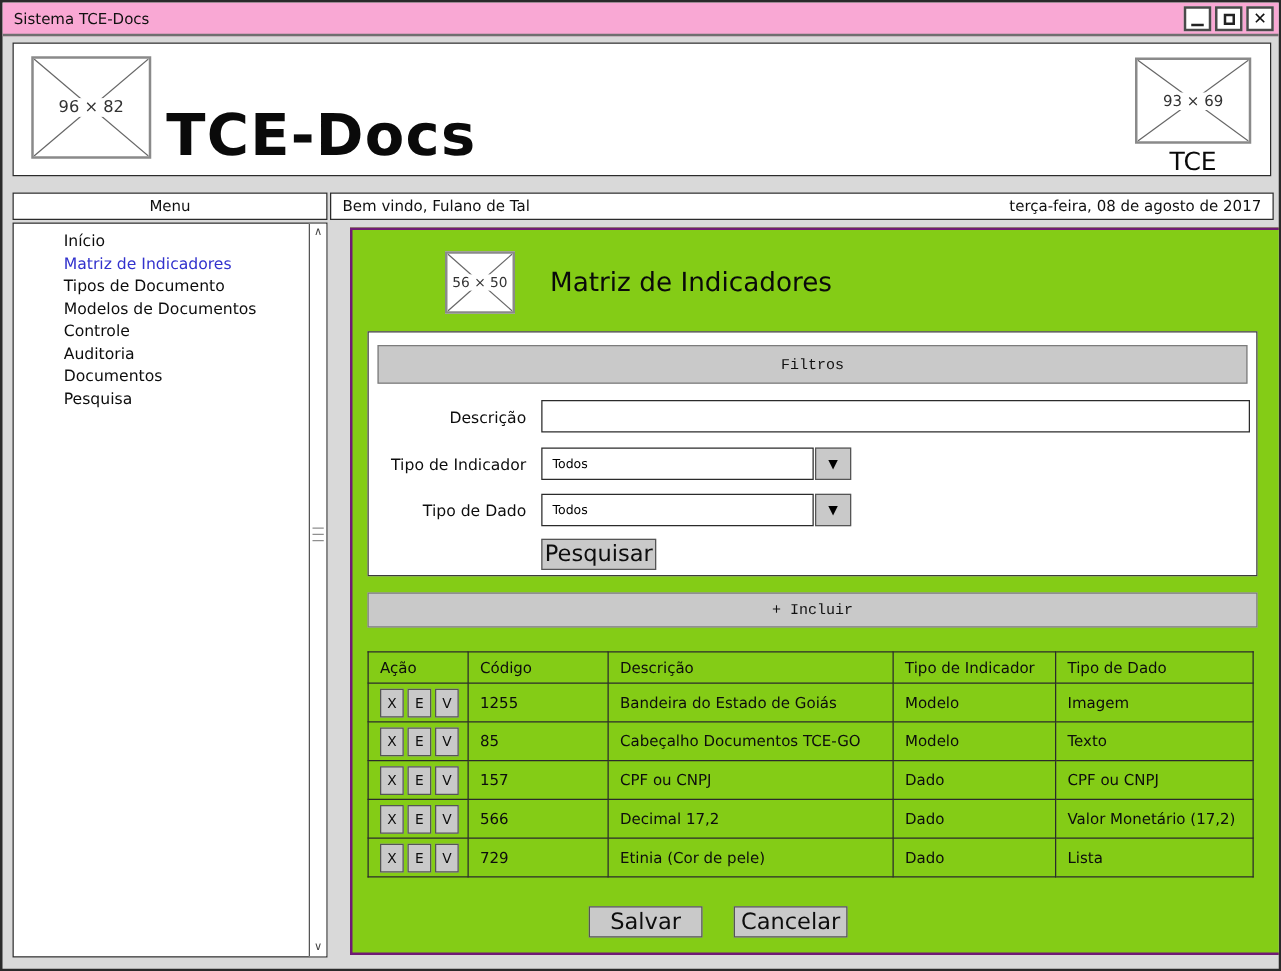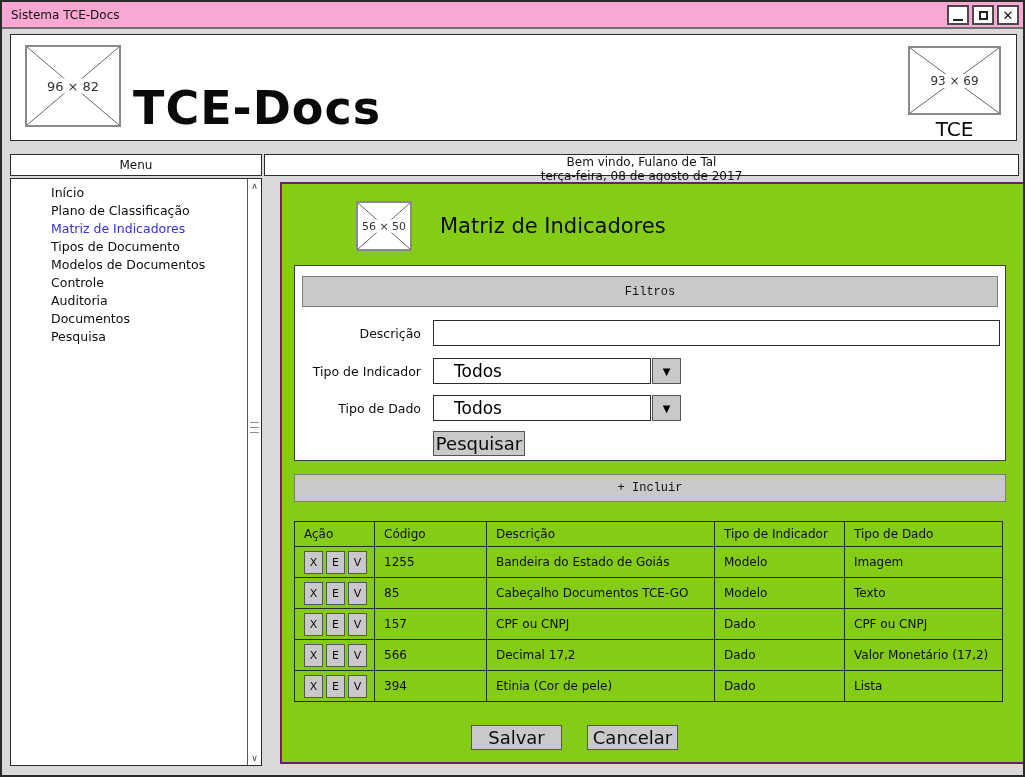--- a/index.html
+++ b/index.html
@@ -48,21 +48,21 @@
   
   .menu-head{
     position:absolute;left:8px;top:152px;width:252px;height:22px;
     background:#fff;border:1px solid #2b2b2b;
     display:flex;align-items:center;justify-content:center;font-size:12px;color:#111;
   }
   .welcome-bar{
     position:absolute;left:262px;top:152px;width:755px;height:22px;
     background:#fff;border:1px solid #2b2b2b;
     display:flex;align-items:center;justify-content:space-between;
-    font-size:12px;color:#111;padding:0 9px;flex-direction:column;
+    font-size:12px;color:#111;padding:0 9px;
   }
   
   .menu-panel{
     position:absolute;left:8px;top:176px;width:252px;height:588px;
     background:#fff;border:1px solid #2b2b2b;
   }
   .menu-items{position:absolute;left:0;top:5px;right:15px;}
   .menu-item{font-size:12.5px;color:#0d0d0d;line-height:18px;padding-left:12px;cursor:pointer;white-space:nowrap;margin-left:28px;}
   .menu-item.active{color:#3232cd;}
   .scrollbar{
@@ -98,21 +98,21 @@
   .row-desc{left:0;top:54px;}
   .row-ind{left:0;top:92px;}
   .row-dado{left:0;top:129px;}
   .text-input{
     width:567px;height:26px;border:1px solid #2b2b2b;background:#fff;
     font-size:12.5px;padding:0 6px;outline:none;
   }
   .select{display:flex;cursor:pointer;}
   .select .sel-value{
     width:218px;height:26px;border:1px solid #2b2b2b;background:#fff;
-    font-size:17px;display:flex;align-items:center;padding-left:20px;
+    font-size:10px;display:flex;align-items:center;padding-left:8px;
   }
   .select .sel-btn{
     width:29px;height:26px;margin-left:1px;background:#c9c9c9;border:1px solid #555;
     display:flex;align-items:center;justify-content:center;font-size:10px;color:#000;
   }
   .btn{
     background:#c9c9c9;border:1px solid #555;font-size:18px;color:#0d0d0d;
     display:flex;align-items:center;justify-content:center;cursor:pointer;
   }
   .pesquisar-btn{position:absolute;left:138px;top:165px;width:92px;height:25px;}
@@ -177,21 +177,20 @@
 
   <div class="menu-head">Menu</div>
   <div class="welcome-bar">
     <span>Bem vindo, Fulano de Tal</span>
     <span>terça-feira, 08 de agosto de 2017</span>
   </div>
 
   <div class="menu-panel">
     <div class="menu-items">
       <div class="menu-item">Início</div>
-      <div class="menu-item">Plano de Classificação</div>
       <div class="menu-item active">Matriz de Indicadores</div>
       <div class="menu-item">Tipos de Documento</div>
       <div class="menu-item">Modelos de Documentos</div>
       <div class="menu-item">Controle</div>
       <div class="menu-item">Auditoria</div>
       <div class="menu-item">Documentos</div>
       <div class="menu-item">Pesquisa</div>
     </div>
     <div class="scrollbar">
       <div class="sb-arrow sb-up">∧</div>
@@ -317,21 +316,21 @@
         <td>Valor Monetário (17,2)</td>
       </tr>
       <tr>
         <td class="actions">
               <div class="act-wrap">
           <div class="btn act-btn">X</div>
           <div class="btn act-btn">E</div>
           <div class="btn act-btn">V</div>
         </div>
             </td>
-        <td>394</td>
+        <td>729</td>
         <td>Etinia (Cor de pele)</td>
         <td class="c-center">Dado</td>
         <td>Lista</td>
       </tr>
     </tbody>
       </table>
 
     <div class="btn salvar-btn">Salvar</div>
     <div class="btn cancelar-btn">Cancelar</div>
   </div>

